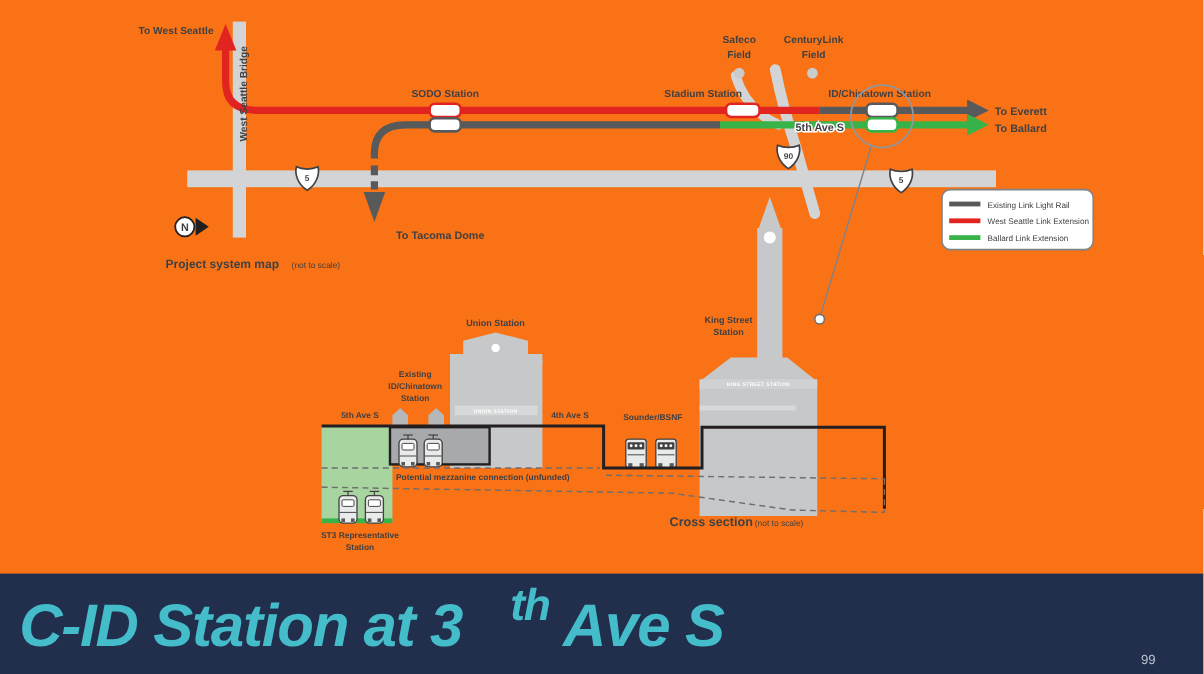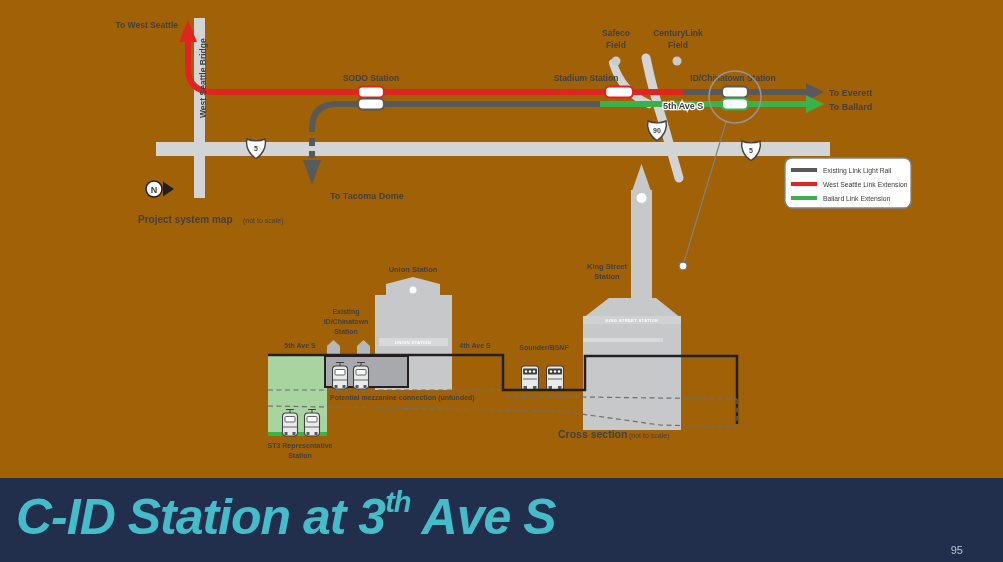--- a/index.html
+++ b/index.html
@@ -1,34 +1,34 @@
 <!DOCTYPE html>
 <html><head>
 <meta charset="utf-8">
 <style>
   html,body{margin:0;padding:0;background:#fff;}
-  .slide{position:relative;width:1003px;height:562px;background:#a16207;overflow:hidden;
+  .slide{position:relative;width:1003px;height:562px;background:#f97316;overflow:hidden;
          font-family:"Liberation Sans",sans-serif;}
   svg text{font-family:"Liberation Sans",sans-serif;fill:#414042;}
   .lbl{font-size:8.5px;font-weight:700;}
   .lbl9{font-size:9px;font-weight:700;}
   .cs{font-size:7px;font-weight:600;}
   .cs75{font-size:7.5px;font-weight:600;}
   .leg{font-size:6.8px;font-weight:400;}
   .shieldnum{font-size:7px;font-weight:700;}
   .sign{font-size:4.2px;fill:#ffffff;font-weight:700;letter-spacing:.3px;}
   .cstitle{font-size:10.5px;font-weight:700;}
   .csnote{font-size:7px;font-weight:400;}
   .capt{font-size:10px;font-weight:600;}
   .captnote{font-size:7px;font-weight:400;}
   .halo{stroke:#ffffff;stroke-width:2.5px;paint-order:stroke;}
   .footer{position:absolute;left:0;top:478px;width:1003px;height:84px;background:#212e4c;}
   .footer-title{position:absolute;left:16px;top:10px;color:#45bcca;
       font-weight:bold;font-style:italic;font-size:50px;letter-spacing:-1px;white-space:nowrap;}
-  .footer-title sup{font-size:29px;position:relative;top:-4px;}
+  .footer-title sup{font-size:37px;position:relative;top:-4px;margin-left:40px;}
   .page-num{position:absolute;right:40px;bottom:6px;color:#b9c3ce;font-size:11px;}
 </style>
 </head>
 <body>
 
 <div class="slide">
 
 <svg width="1003" height="478" viewBox="0 0 1003 478">
   <defs>
     <g id="lrv">
@@ -188,16 +188,16 @@
     <text class="cstitle" x="558" y="438">Cross section</text>
     <text class="csnote" x="629" y="438">(not to scale)</text>
   </g>
 
   <circle cx="735" cy="97" r="26" fill="none" stroke="#939598" stroke-width="1.5"></circle>
 </svg>
 
 
 <div class="footer">
   <div class="footer-title"><span>C-ID Station at 3</span><sup>th</sup><span> Ave S</span></div>
-  <div class="page-num">95</div>
+  <div class="page-num">99</div>
 </div>
 
 </div>
 
 </body></html>

